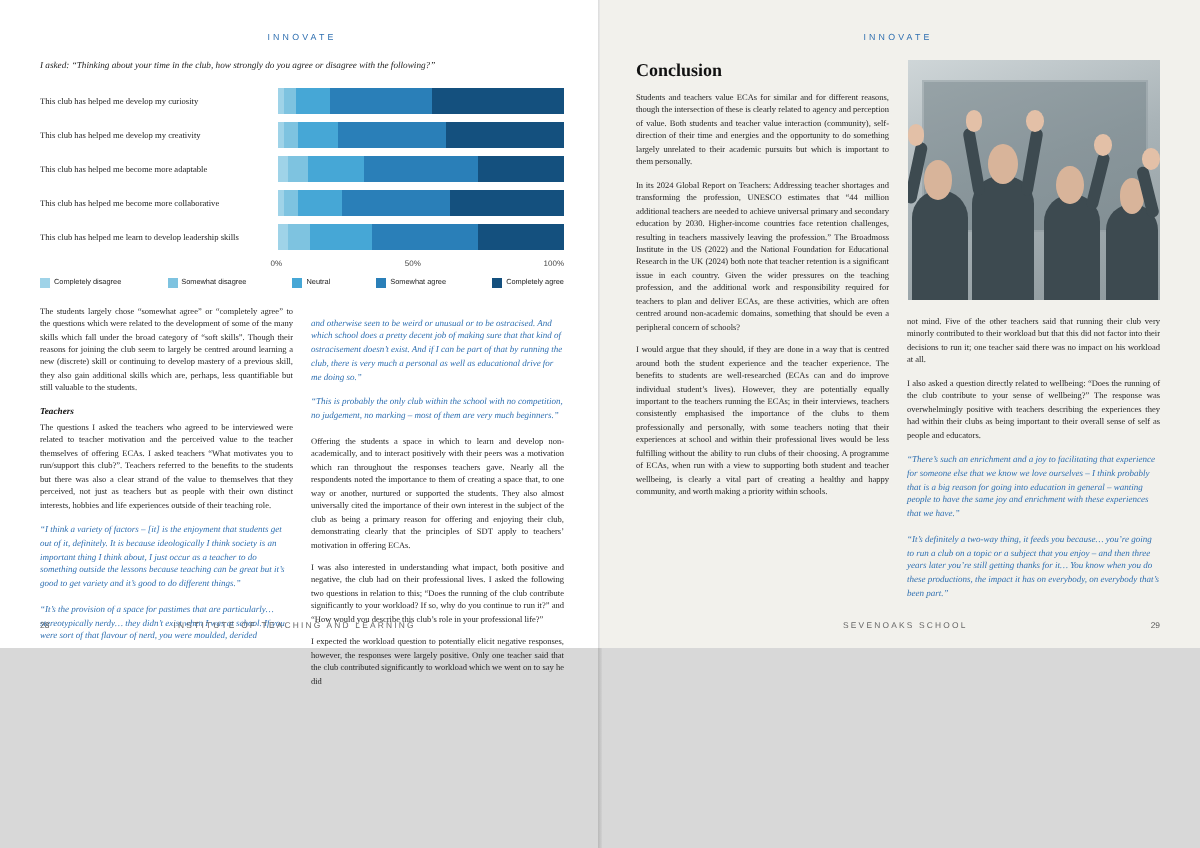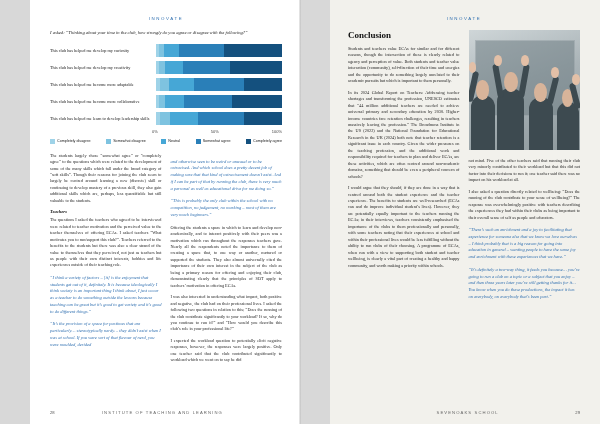--- a/index.html
+++ b/index.html
@@ -2,21 +2,21 @@
 <html><head>
 <meta charset="utf-8">
 <style>
   html,body{margin:0;padding:0;}
   body{
     width:600px;height:424px;overflow:hidden;
     background:#d8d8d8;
     font-family:"Liberation Serif", serif;
   }
   .spread{position:relative;width:600px;height:424px;display:flex;}
-  .page{position:relative;background:#ffffff;height:424px;box-sizing:border-box;margin-left:30px;}
+  .page{position:relative;background:#ffffff;height:324px;box-sizing:border-box;}
   .page-left{width:300px;padding:16px 18px 20px 20px;}
   .page-right{width:300px;padding:16px 20px 20px 18px;background:#f2f1ec;}
   .gutter{position:absolute;left:299px;top:0;width:2px;height:424px;
     background:linear-gradient(to right,rgba(0,0,0,0.14),rgba(0,0,0,0.03));}
 
   .runhead{
     text-align:center;font-size:4.4px;letter-spacing:1.6px;
     color:#2f6fb0;font-family:"Liberation Sans",sans-serif;
     text-transform:uppercase;margin-bottom:9px;
   }

